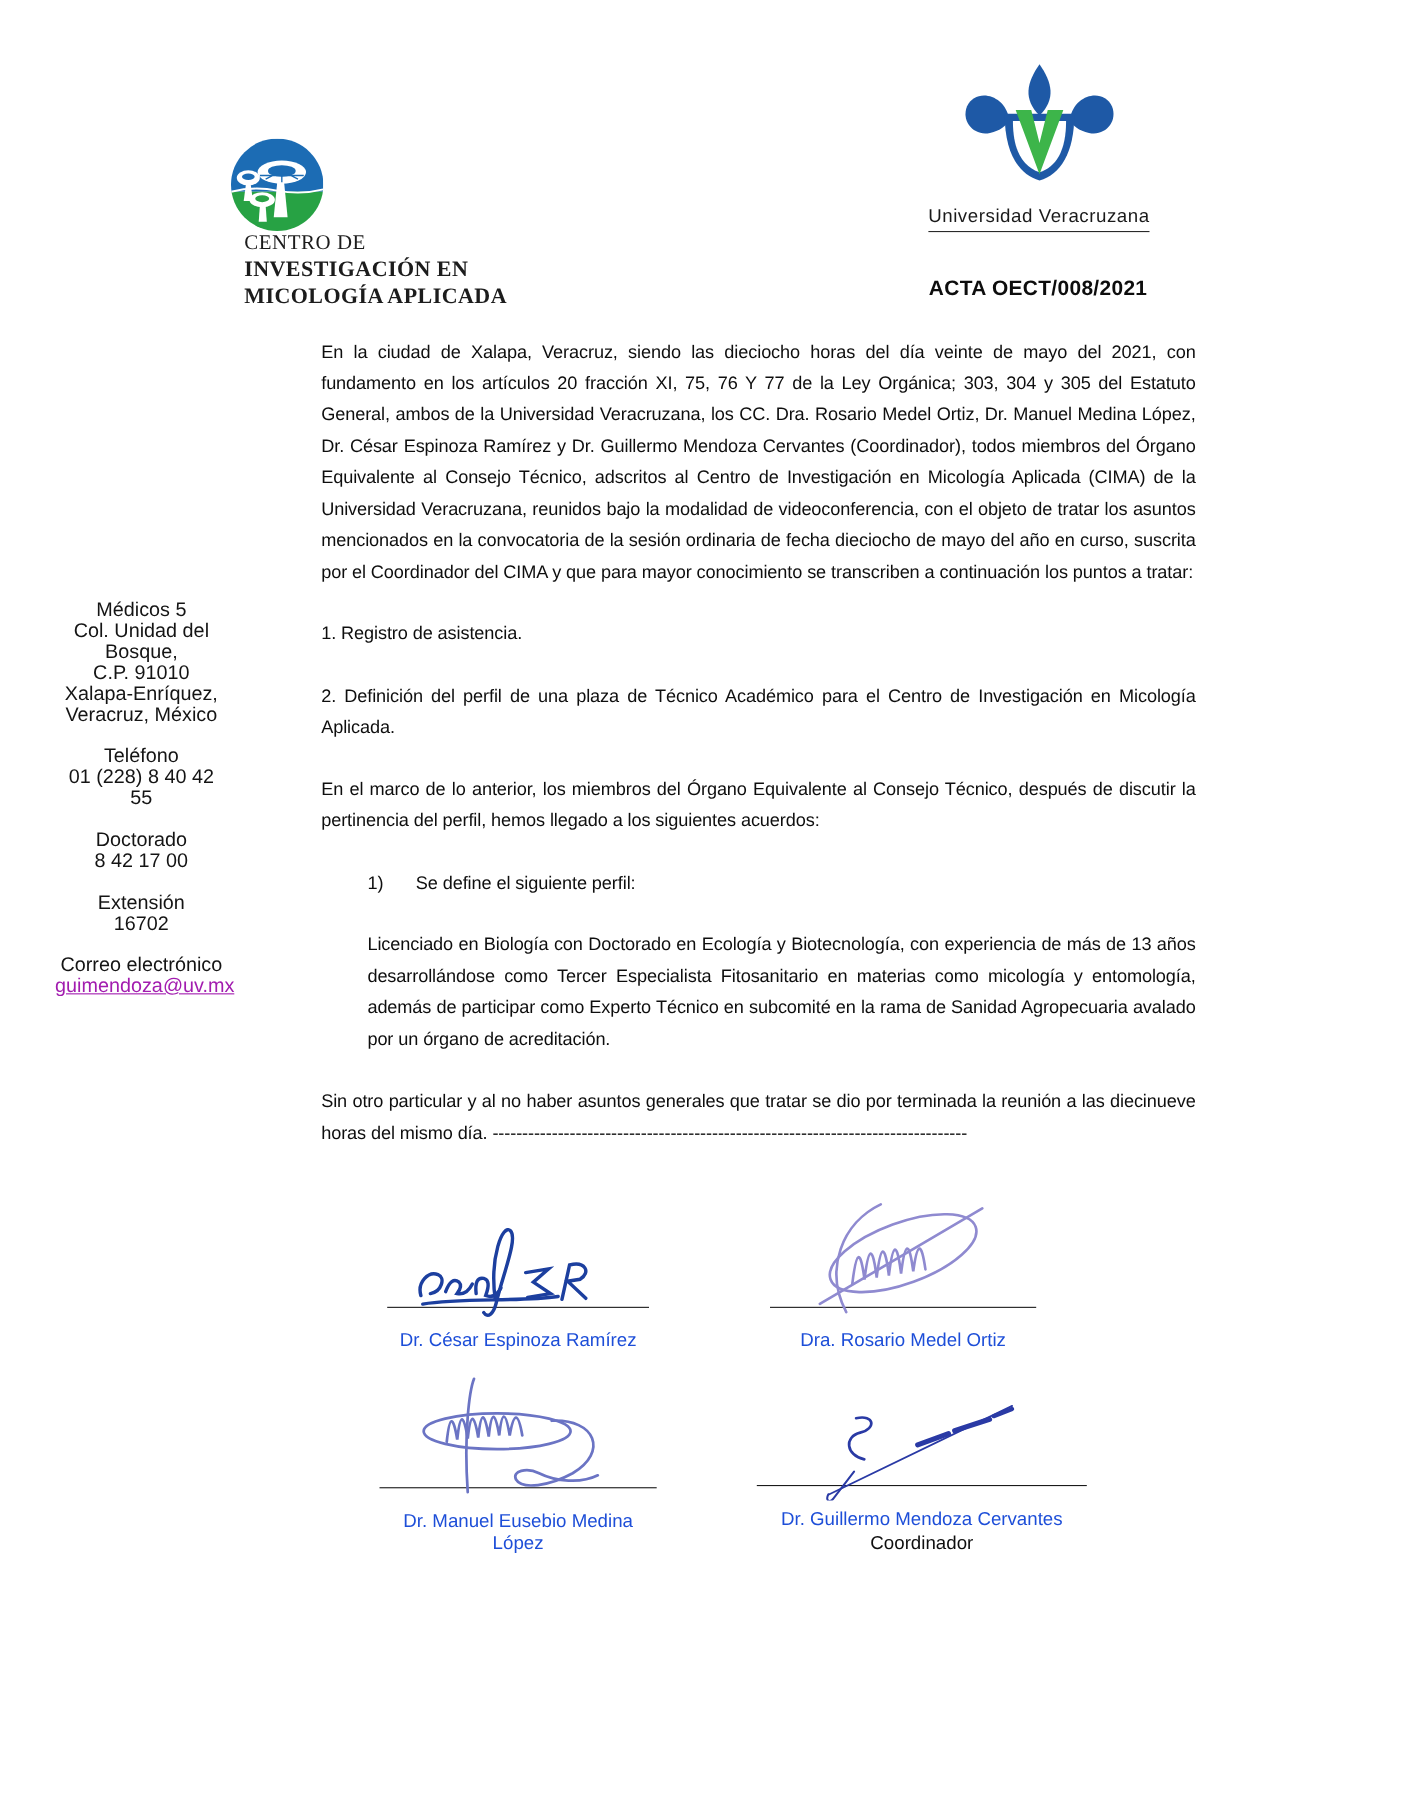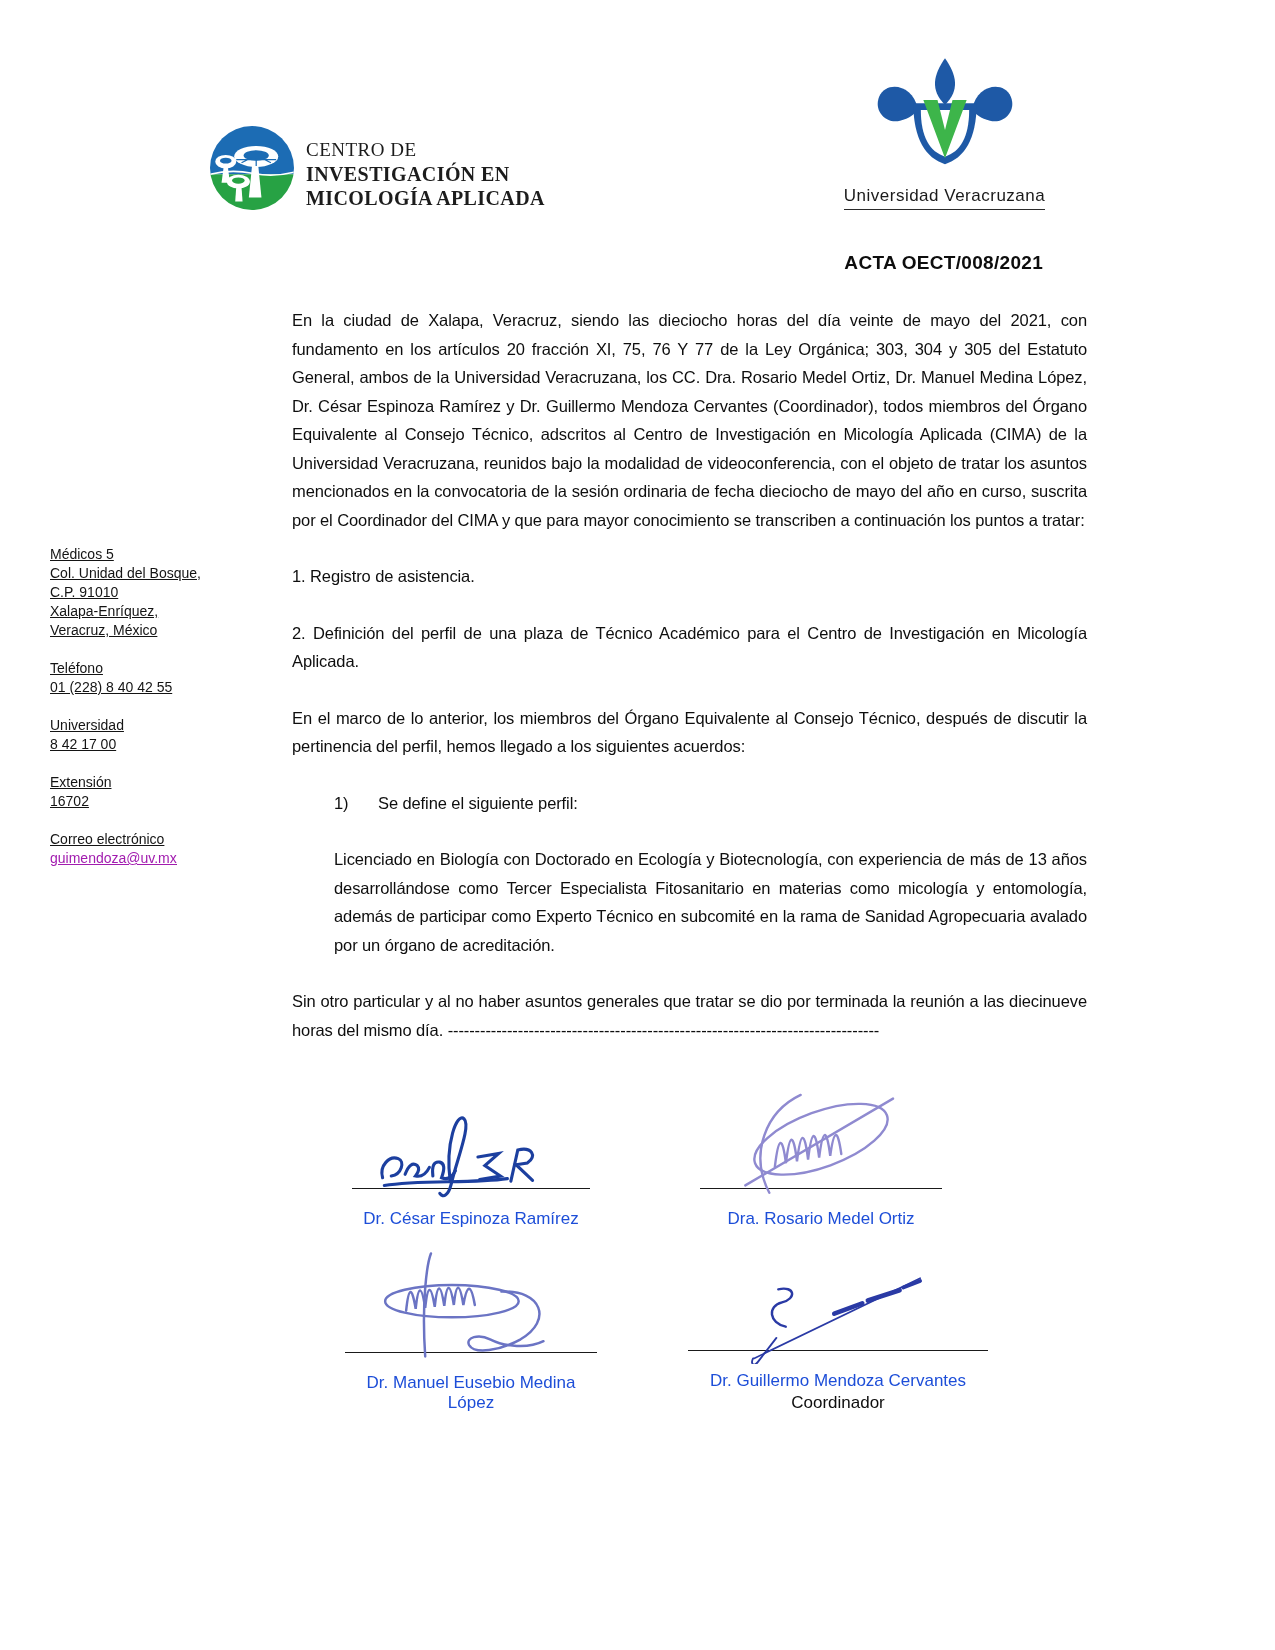--- a/index.html
+++ b/index.html
@@ -8,41 +8,41 @@
     position: relative;
     width: 1275px;
     height: 1650px;
     background: #ffffff;
     font-family: "Liberation Sans", sans-serif;
     color: #111111;
     overflow: hidden;
   }
 
   
-  .cima-logo { position: absolute; left: 210px; top: 126px; display: flex; align-items: flex-end; }
+  .cima-logo { position: absolute; left: 210px; top: 126px; display: flex; align-items: flex-start; flex-direction: column; }
   .cima-logo svg { width: 84px; height: 84px; flex: 0 0 auto; }
   .cima-text { margin-left: 12px; font-family: "Liberation Serif", serif; color: #1c1c1c; line-height: 1.2; }
   .cima-line1 { font-size: 19px; font-weight: 400; letter-spacing: 0.5px; }
   .cima-line2, .cima-line3 { font-size: 20px; font-weight: 700; letter-spacing: 0.4px; }
 
   
   .uv-logo { position: absolute; left: 842px; top: 50px; width: 205px; text-align: center; }
   .uv-logo svg { width: 150px; height: 130px; display: inline-block; }
   .uv-label { font-size: 17px; color: #1a1a1a; letter-spacing: 0.5px; padding-bottom: 3px;
               border-bottom: 1.5px solid #2a2a2a; display: inline-block; margin-top: 2px; }
 
   
   .acta-number {
     position: absolute; left: 248px; top: 252px; width: 795px;
     text-align: right; font-size: 19px; font-weight: 700; letter-spacing: 0.3px; color: #0d0d0d;
   }
 
   
   .sidebar { position: absolute; left: 50px; top: 545px; width: 157px;
-             text-align: left; font-size: 14px; line-height: 19px; color: #141414; text-decoration: underline; }
+             text-align: center; font-size: 18px; line-height: 19px; color: #141414; }
   .sidebar .block { margin-bottom: 19px; }
   .sidebar a { color: #a21caf; text-decoration: underline; }
 
   
   .main { position: absolute; left: 248px; top: 306px; width: 795px;
           font-size: 16.5px; line-height: 28.5px; text-align: justify; color: #0e0e0e;
           letter-spacing: -0.1px; margin-left: 44px; }
   .main p { margin-bottom: 28px; overflow-wrap: break-word; }
   .agenda-item { margin-bottom: 28px; }
   .agreement { display: flex; margin: 0 0 28px 42px; }
@@ -127,21 +127,21 @@
       <div>Col. Unidad del Bosque,</div>
       <div>C.P. 91010</div>
       <div>Xalapa-Enríquez,</div>
       <div>Veracruz, México</div>
     </div>
     <div class="block">
       <div>Teléfono</div>
       <div>01 (228) 8 40 42 55</div>
     </div>
     <div class="block">
-      <div>Universidad</div>
+      <div>Doctorado</div>
       <div>8 42 17 00</div>
     </div>
     <div class="block">
       <div>Extensión</div>
       <div>16702</div>
     </div>
     <div class="block">
       <div>Correo electrónico</div>
       <div><a href="#">guimendoza@uv.mx</a></div>
     </div>

